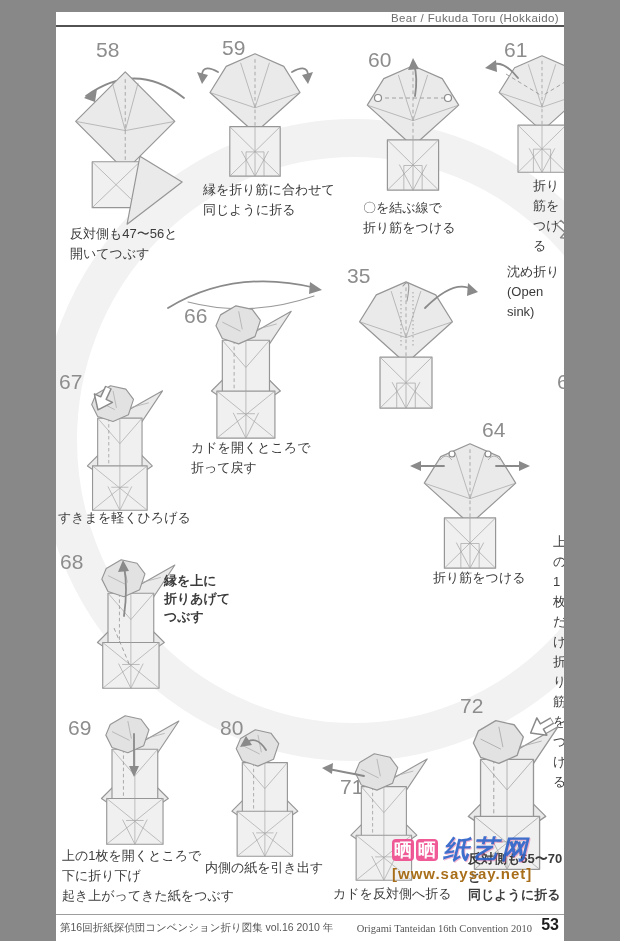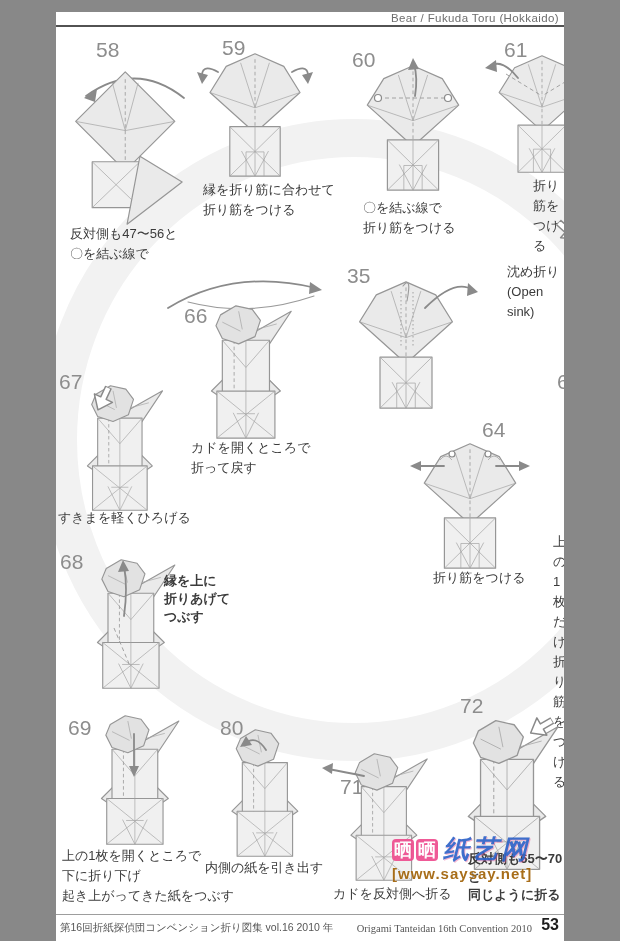--- a/index.html
+++ b/index.html
@@ -92,34 +92,34 @@
   <div class="header-title">Bear / Fukuda Toru (Hokkaido)</div>
   <div class="header-rule"></div>
 
   <div class="step-num" style="left:40px;top:26px">58</div>
   <svg class="figure" style="left:6px;top:46px" width="132" height="170" viewBox="0 0 132 170">
     <path class="arrow" d="M122,40 Q74,2 24,38"></path>
       <polygon class="ah" points="22,40 35,31 33,44"></polygon>
     <use href="#fig-58" x="2" y="12" width="128" height="156"></use>
   </svg>
   <div class="caption" style="left:14px;top:212px">反対側も47〜56と
-〇を結ぶ線で</div>
+開いてつぶす</div>
 
   <div class="step-num" style="left:166px;top:24px">59</div>
   <svg class="figure" style="left:140px;top:36px" width="118" height="132" viewBox="0 0 118 132">
     <use href="#fig-front" x="4" y="4" width="110" height="126"></use>
     <path class="arrow" d="M22,24 Q4,14 6,32"></path>
       <polygon class="ah" points="6,36 1,24 12,27"></polygon>
     <path class="arrow" d="M96,24 Q114,14 112,32"></path>
       <polygon class="ah" points="112,36 117,24 106,27"></polygon>
   </svg>
   <div class="caption" style="left:147px;top:168px">縁を折り筋に合わせて
-折り筋をつける</div>
-
-  <div class="step-num" style="left:296px;top:36px">60</div>
+同じように折る</div>
+
+  <div class="step-num" style="left:312px;top:36px">60</div>
   <svg class="figure" style="left:296px;top:44px" width="122" height="140" viewBox="0 0 122 140">
     <use href="#fig-front" x="6" y="8" width="110" height="128"></use>
     <path class="dash" d="M26,42 H96"></path>
     <circle class="mark" cx="26" cy="42" r="3.5"></circle>
       <circle class="mark" cx="96" cy="42" r="3.5"></circle>
     <path class="arrow" d="M63,40 Q66,22 62,8"></path>
       <polygon class="ah" points="61,2 56,14 67,13"></polygon>
   </svg>
   <div class="caption" style="left:307px;top:186px">〇を結ぶ線で
 折り筋をつける</div>

